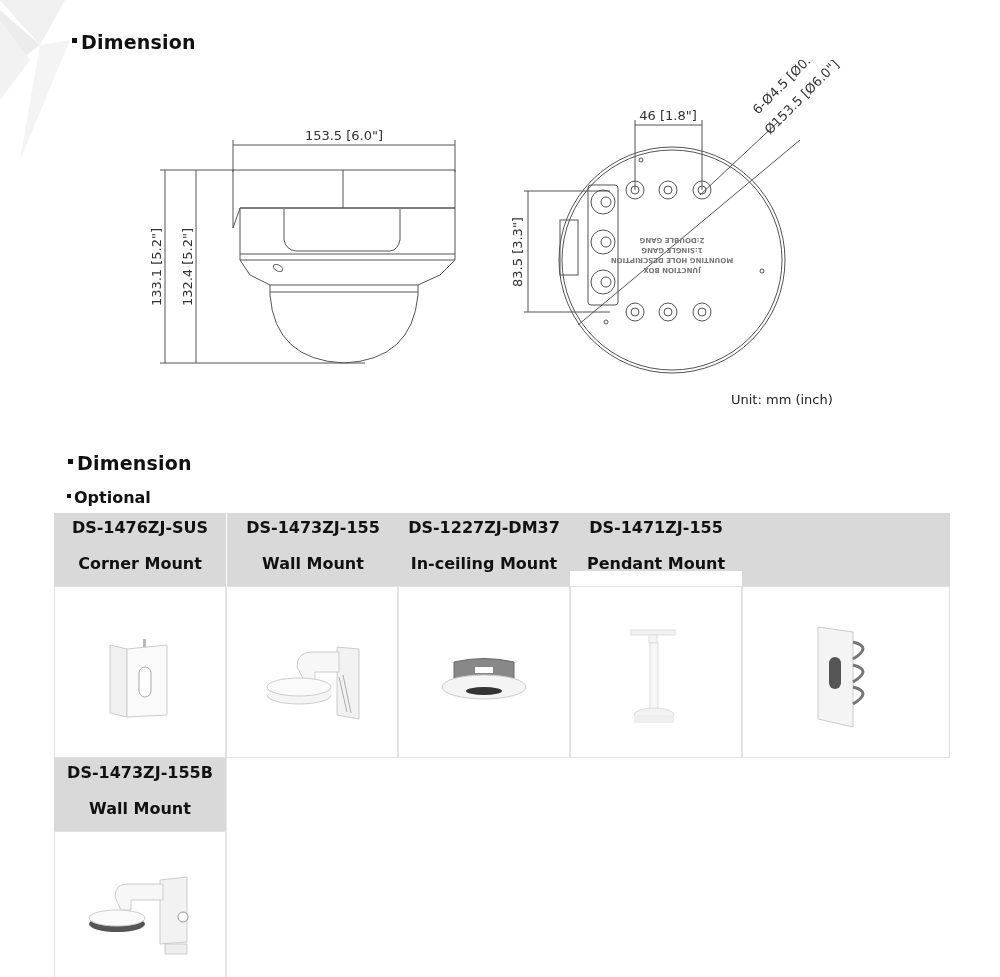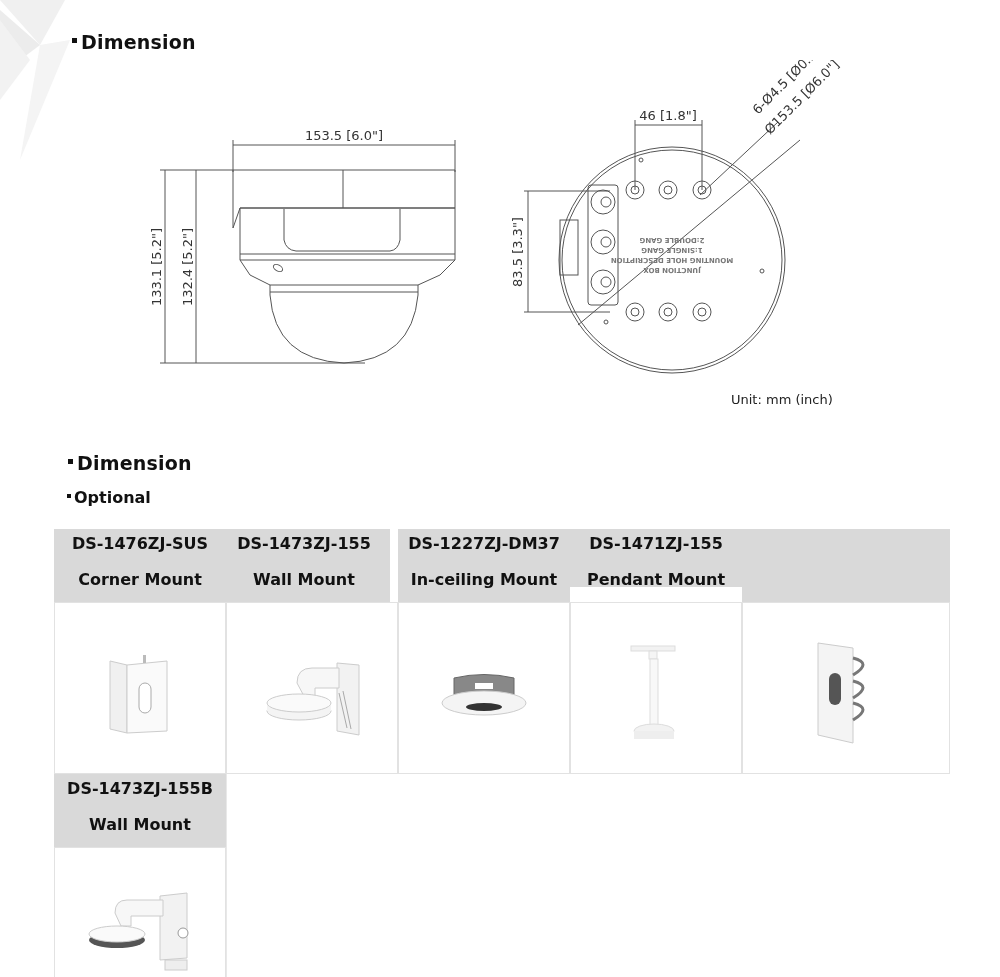--- a/index.html
+++ b/index.html
@@ -5,21 +5,21 @@
   html,body{margin:0;padding:0;background:#fff;}
   body{width:1000px;height:977px;position:relative;overflow:hidden;font-family:"DejaVu Sans","Liberation Sans",sans-serif;color:#111;}
   .deco{position:absolute;left:0;top:0;width:120px;height:170px;}
   .h1{position:absolute;font-weight:bold;font-size:19px;letter-spacing:0.2px;}
   .h1 .sq{display:inline-block;width:5px;height:5px;background:#111;vertical-align:middle;margin-right:4px;position:relative;top:-3px;}
   .h2{position:absolute;font-weight:bold;font-size:16px;}
   .h2 .sq{display:inline-block;width:4px;height:4px;background:#111;vertical-align:middle;margin-right:3px;position:relative;top:-3px;}
   .unit{position:absolute;left:731px;top:392px;font-size:13px;color:#222;}
   svg text{font-family:"DejaVu Sans","Liberation Sans",sans-serif;}
   .tbl{position:absolute;left:54px;top:513px;}
-  .cell{position:absolute;box-sizing:border-box;margin-top:16px;}
+  .cell{position:absolute;box-sizing:border-box;}
   .hdr{background:#d9d9d9;text-align:center;font-weight:bold;font-size:16px;color:#111;}
   .hdr .l1{position:absolute;left:0;right:0;top:5px;}
   .hdr .l2{position:absolute;left:0;right:0;top:41px;}
   .img{background:#fff;border:1px solid #e2e2e2;}
   .img svg{position:absolute;left:0;top:0;}
 </style>
 </head>
 <body>
 
 <svg class="deco" viewBox="0 0 120 170">
@@ -120,21 +120,21 @@
 <div class="h2" style="left:67px;top:488px;">
   <span class="sq"></span><span>Optional</span>
 </div>
 
 <div class="tbl">
 
   <div class="cell hdr" style="left:0;top:0;width:172px;height:73px;">
     <div class="l1">DS-1476ZJ-SUS</div>
     <div class="l2">Corner Mount</div>
   </div>
-  <div class="cell hdr" style="left:164px;top:0;width:172px;height:73px;">
+  <div class="cell hdr" style="left:173px;top:0;width:172px;height:73px;">
     <div class="l1">DS-1473ZJ-155</div>
     <div class="l2">Wall Mount</div>
   </div>
   <div class="cell hdr" style="left:344px;top:0;width:172px;height:73px;">
     <div class="l1">DS-1227ZJ-DM37</div>
     <div class="l2">In-ceiling Mount</div>
   </div>
   <div class="cell hdr" style="left:516px;top:0;width:172px;height:58px;">
     <div class="l1">DS-1471ZJ-155</div>
     <div class="l2">Pendant Mount</div>

